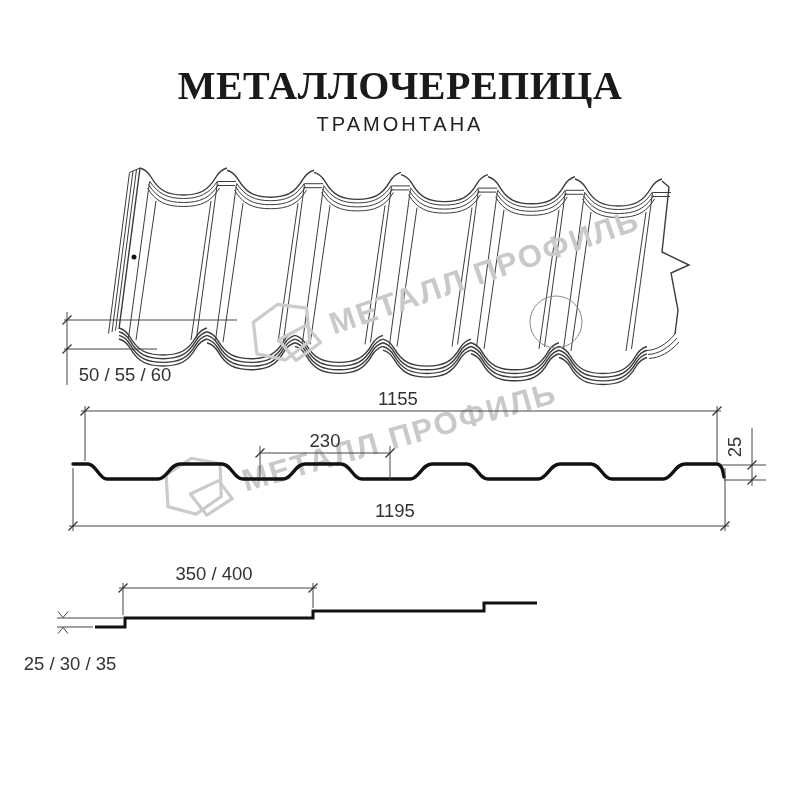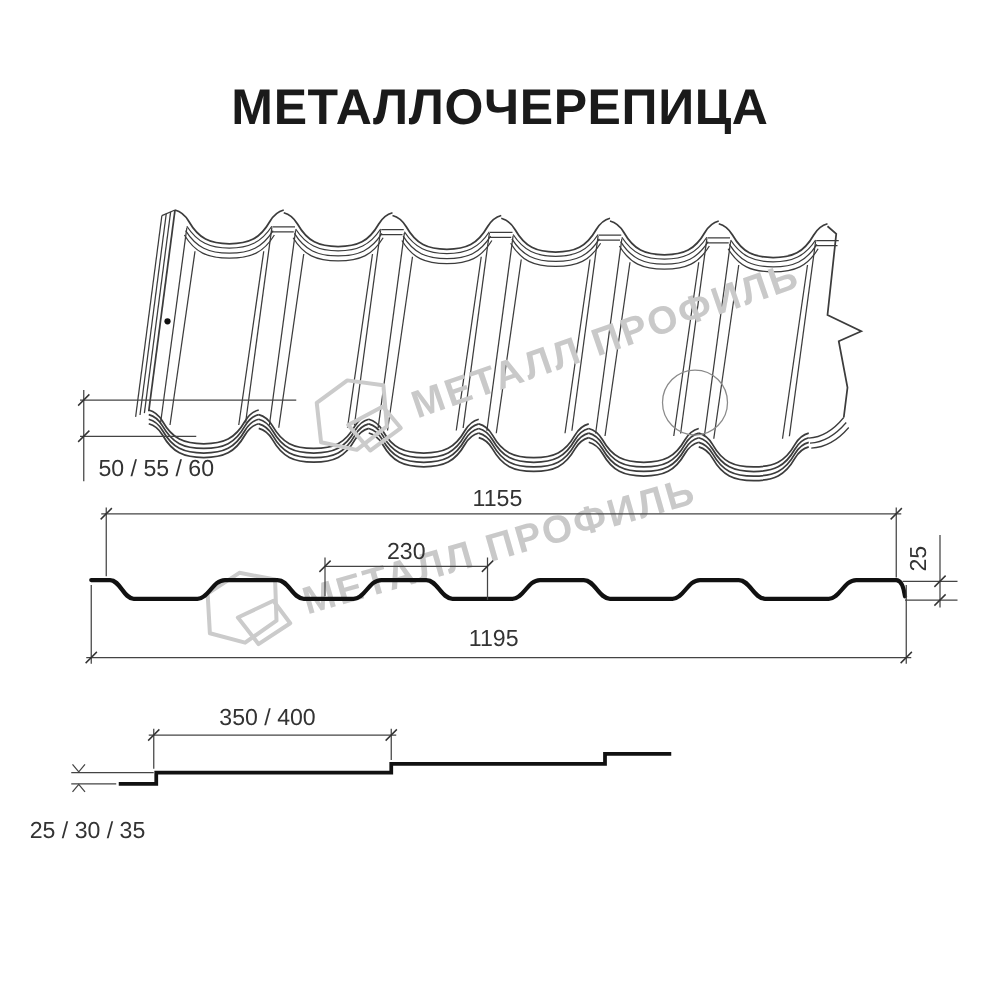--- a/index.html
+++ b/index.html
@@ -1,19 +1,19 @@
 <!DOCTYPE html>
 <html><head>
 <meta charset="utf-8">
 <style>
   html,body{margin:0;padding:0;background:#fff;}
   .page{position:relative;width:800px;height:800px;background:#fff;overflow:hidden;
         font-family:"Liberation Sans",sans-serif;}
   .title{position:absolute;top:66px;left:0;width:800px;text-align:center;
-         font-size:40px;font-weight:700;letter-spacing:.5px;color:#1a1a1a;line-height:1;}
+         font-size:40px;font-weight:700;letter-spacing:.5px;color:#1a1a1a;line-height:1;font-family:Liberation Serif, serif;}
   .subtitle{position:absolute;top:114px;left:0;width:800px;text-align:center;
          font-size:20px;font-weight:400;letter-spacing:3px;color:#222;line-height:1;}
   svg{position:absolute;top:0;left:0;}
   .ln{stroke:#3c3c3c;stroke-width:1;fill:none;}
   .ln2{stroke:#3c3c3c;stroke-width:1.4;fill:none;}
   .thin{stroke:#444;stroke-width:1;fill:none;}
   .thick{stroke:#111;stroke-width:3.4;fill:none;stroke-linecap:round;stroke-linejoin:round;}
   .thick2{stroke:#111;stroke-width:3;fill:none;stroke-linecap:butt;stroke-linejoin:miter;}
   .tickln{stroke:#333;stroke-width:1.2;fill:none;}
   .dim{font-family:"Liberation Sans",sans-serif;font-size:18.5px;fill:#333;}
@@ -21,20 +21,21 @@
   .wmt{font-family:"Liberation Sans",sans-serif;font-size:31px;font-weight:700;
        letter-spacing:2px;fill:#c9c9c9;}
   .detail{stroke:#8a8a8a;stroke-width:1;fill:none;}
 </style>
 </head>
 <body>
 
 <div class="page">
 
   <div class="title">МЕТАЛЛОЧЕРЕПИЦА</div>
+  <div class="subtitle">ТРАМОНТАНА</div>
 
   <svg width="800" height="800" viewBox="0 0 800 800">
     <defs>
 
       <g id="topmod">
         <path class="ln2" d="M0,0 C4,1 8,4 11,9 C19,23 28,27 43.5,27 C59,27 68,23 76,9 C79,4 83,1 87,0"></path>
         <path class="ln" d="M9.5,13 C18,26 28,30.5 43.5,30.5 C59,30.5 69,26 77.5,13"></path>
         <path class="ln" d="M8.5,16.5 C17,30 27,34.5 43.5,34.5 C60,34.5 70,30 78.5,16.5"></path>
         <path class="ln" d="M7.5,20 C16,34 26,38.5 43.5,38.5 C61,38.5 71,34 79.5,20"></path>
         <line class="ln" x1="78" y1="13.5" x2="96" y2="13.5"></line>

